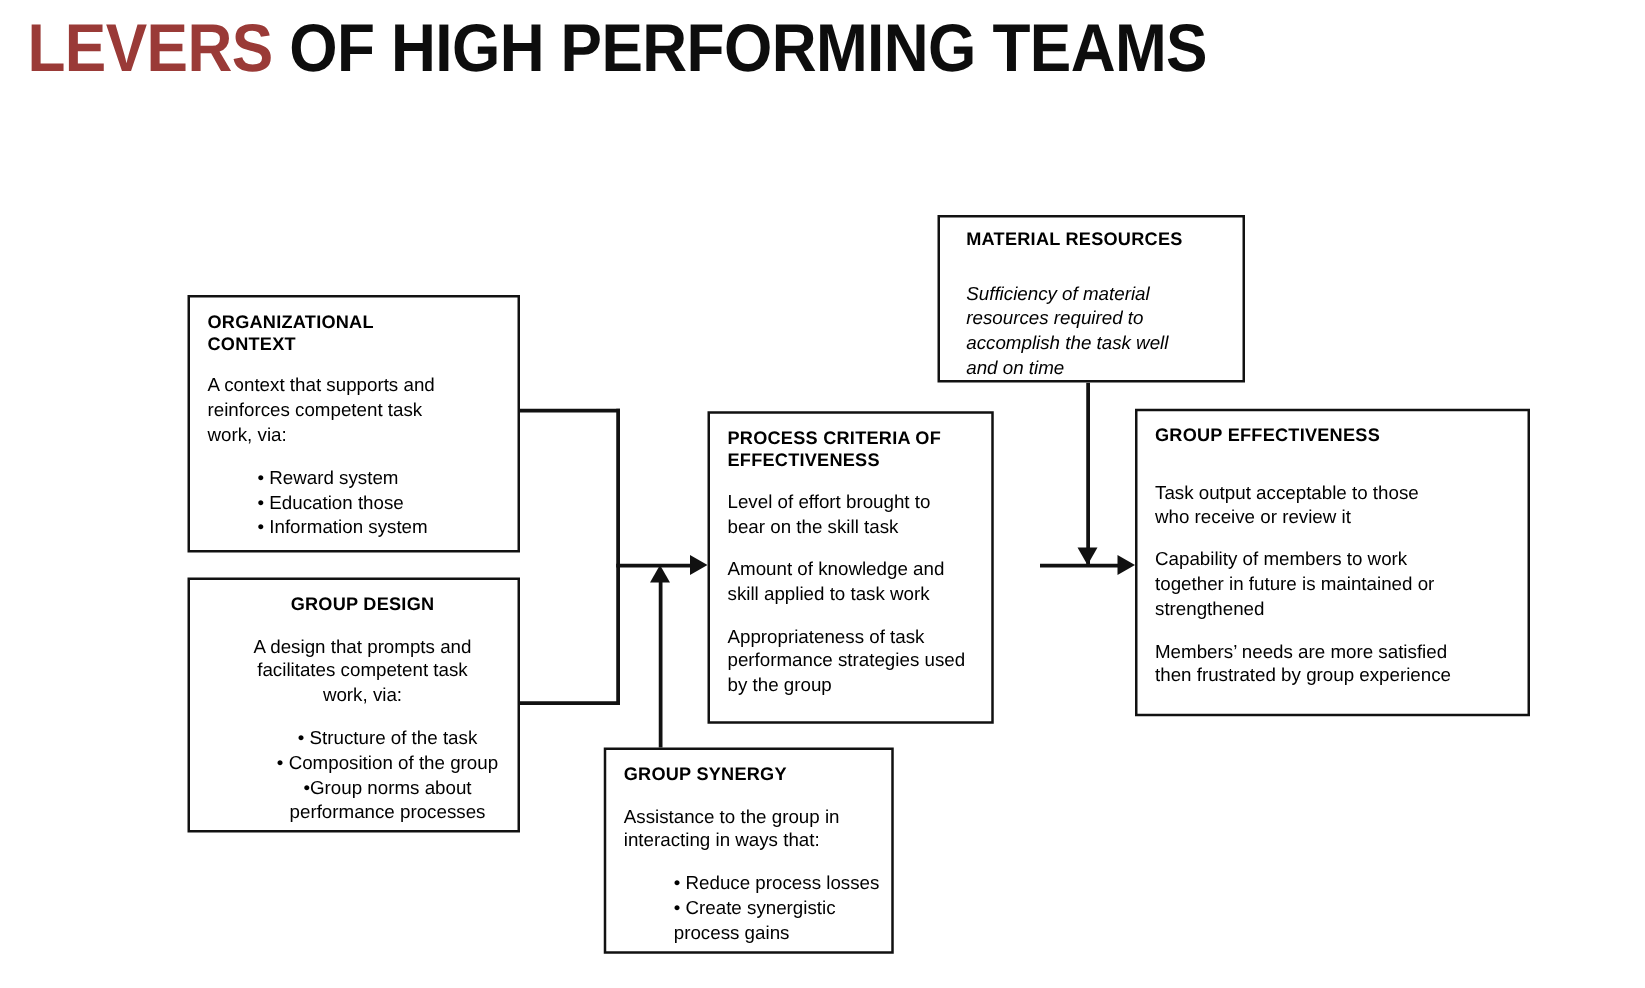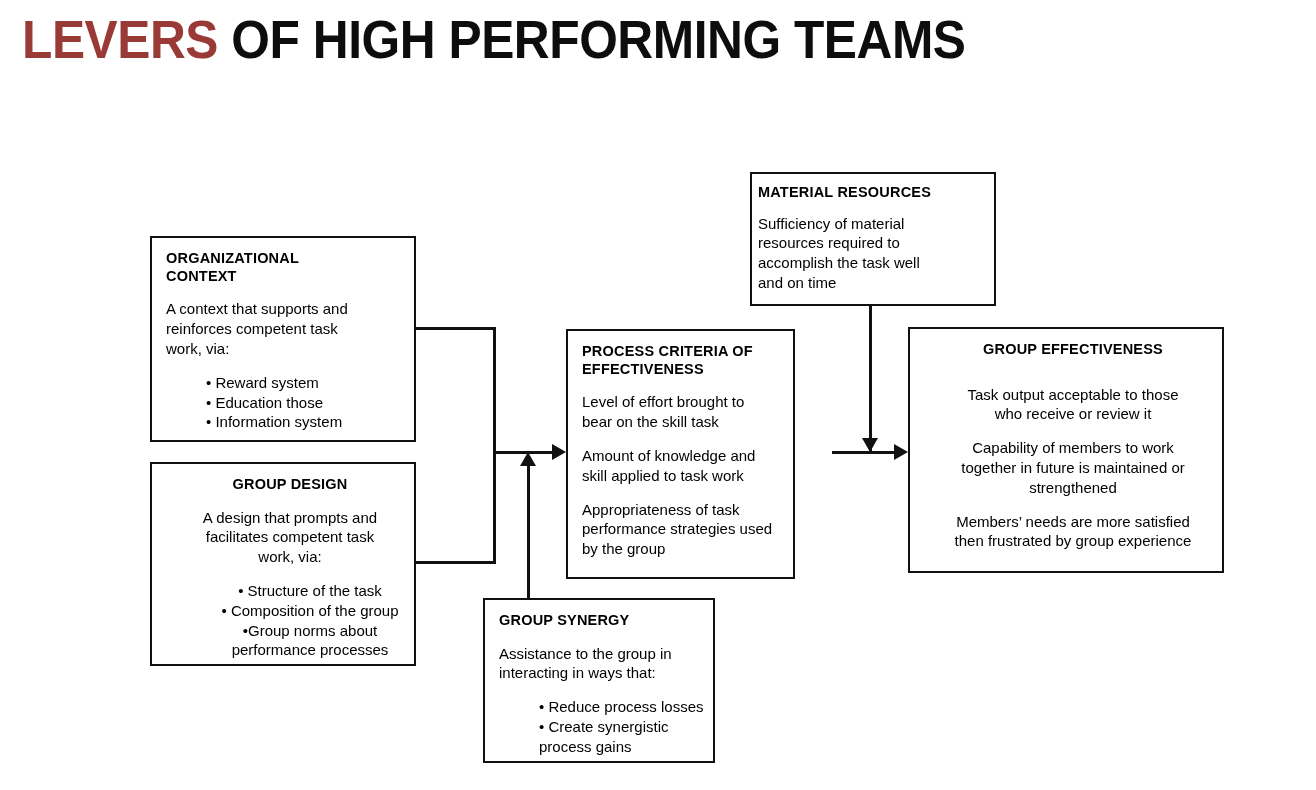--- a/index.html
+++ b/index.html
@@ -69,25 +69,25 @@
     font-size: 15px;
     line-height: 1.32;
   }
   .node ul li { white-space: pre-line; margin-left: 40px; }
 
   
   #box-org          { left: 150px; top: 236px; width: 266px; height: 206px; }
   #box-design       { left: 150px; top: 462px; width: 266px; height: 204px; text-align: center; }
   #box-material     { left: 750px; top: 172px; width: 246px; height: 134px; }
   #box-process      { left: 566px; top: 329px; width: 229px; height: 250px; }
-  #box-effect       { left: 908px; top: 327px; width: 316px; height: 246px; text-align: center; }
+  #box-effect       { left: 908px; top: 327px; width: 316px; height: 246px; }
   #box-synergy      { left: 483px; top: 598px; width: 232px; height: 165px; }
 
-  #box-material .inner { padding: 10px 6px; }
-  #box-material p { margin-top: 12px; }
+  #box-material .inner { padding: 10px 21px; }
+  #box-material p { margin-top: 24px; font-style: italic; }
   #box-effect p:first-of-type { margin-top: 26px; }
 
   
   .conn {
     position: absolute;
     background: #111111;
     z-index: 1;
   }
   .h { height: 2.5px; }
   .v { width: 2.5px; }

